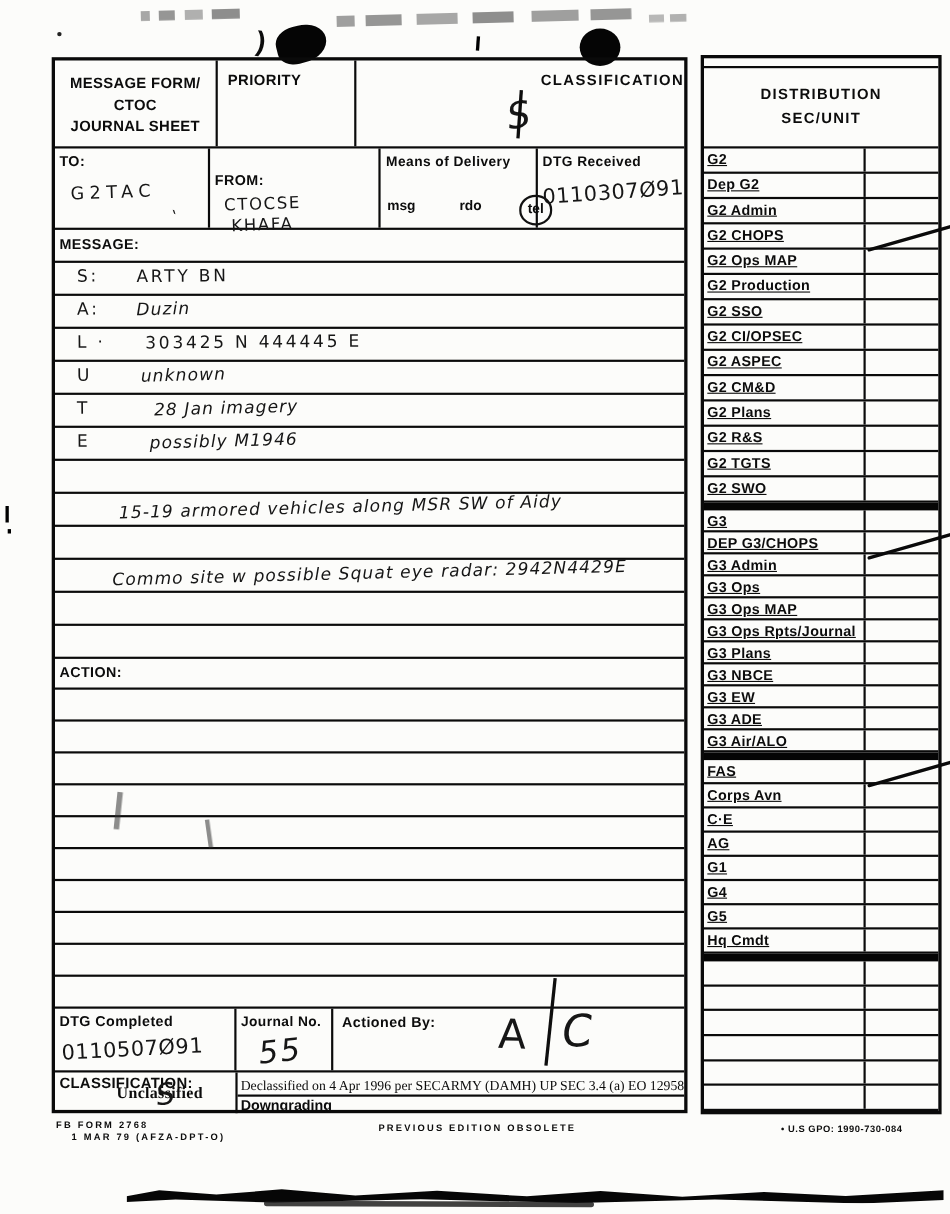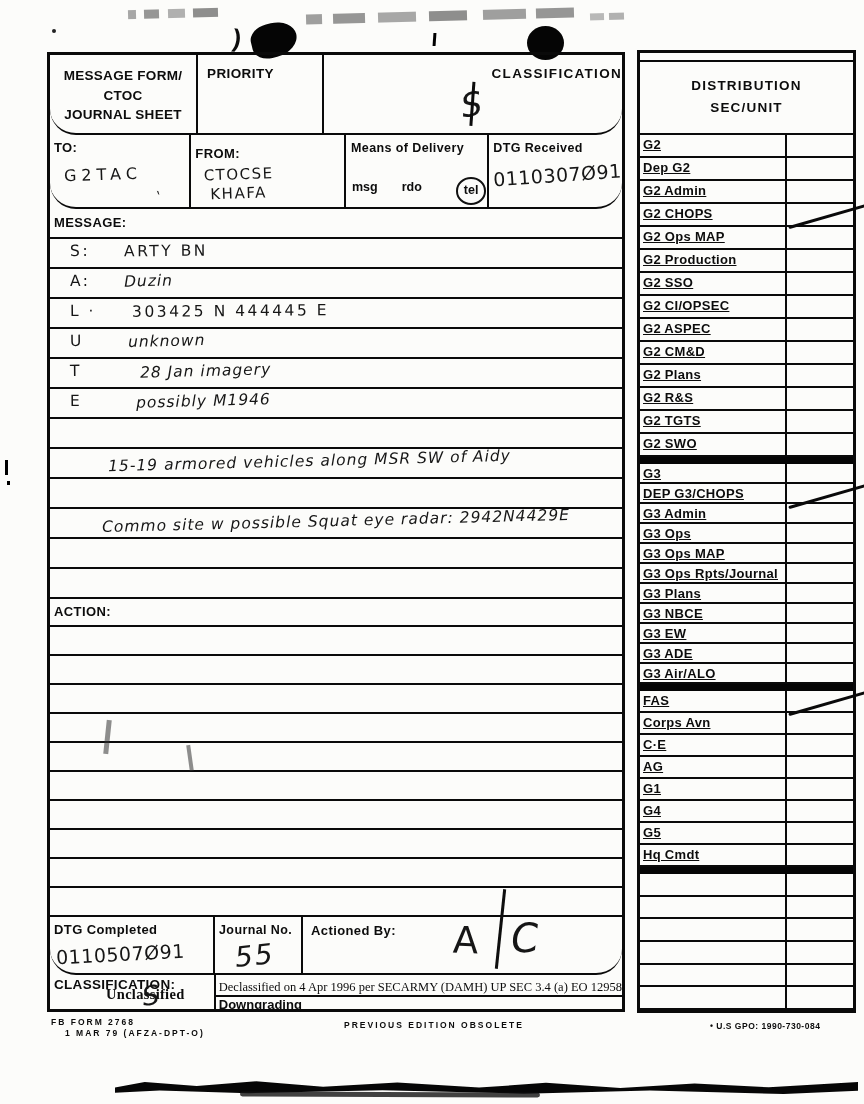--- a/index.html
+++ b/index.html
@@ -24,48 +24,48 @@
   .punch-left { left:251px; top:23px; width:46px; height:34px; border-radius:46% 54% 58% 42%; transform:rotate(-14deg); }
   .punch-right { left:527px; top:26px; width:37px; height:34px; border-radius:50%; }
   .paren-mark { left:233px; top:24px; font-size:25px; font-weight:bold; transform:rotate(8deg); }
   .tick-mark { left:433px; top:33px; width:3px; height:13px; background:#000; transform:rotate(4deg); }
   .dot-mark { left:52px; top:29px; width:4px; height:4px; background:#222; border-radius:50%; }
   .edge-bar { left:5px; top:460px; width:3px; height:15px; background:#000; }
   .edge-dot { left:7px; top:481px; width:3px; height:4px; background:#000; }
 
   
   .main-form { left:47px; top:52px; width:578px; height:960px; border:3px solid #0a0a0a; background:transparent; }
-  .row { display:flex; border-bottom:2.5px solid #0a0a0a;border-radius:26px; }
+  .row { display:flex; border-bottom:2.5px solid #0a0a0a; }
   .cell { position:relative; }
   .br { border-right:2.5px solid #0a0a0a; }
   .lbl { font-weight:bold; font-size:13px; letter-spacing:.4px; }
 
   .header-row { height:80px; }
   .title-cell { width:148px; text-align:center; padding-top:11px; }
   .title-line { font-weight:bold; font-size:13.5px; line-height:1.45; letter-spacing:.3px; }
   .priority-cell { width:126px; padding:9px 0 0 9px; }
   .classif-cell { flex:1; text-align:right; padding-top:9px; }
   .classif-s { position:absolute; left:46%; top:30px; font-size:33px; font-style:italic;
     font-family:"DejaVu Sans",sans-serif; transform:rotate(-9deg); }
   .classif-s::after { content:""; position:absolute; left:46%; top:-3px; width:2.5px; height:44px;
     background:#0c0c0c; transform:rotate(13deg); }
 
   .row2 { height:74px; }
   .to-cell { width:148px; padding:3px 0 0 4px; }
-  .from-cell { width:162px; padding:9px 0 0 4px; }
+  .from-cell { width:162px; padding:20px 0 0 4px; }
   .means-cell { width:150px; padding:3px 0 0 5px; }
   .dtgr-cell { flex:1; padding:3px 0 0 4px; }
 
   .hand { font-family:"DejaVu Sans", sans-serif; color:#161616; }
   .hand-to { font-size:16px; letter-spacing:5px; margin:9px 0 0 10px; transform:rotate(-2deg); display:inline-block; }
   .hand-from { font-size:15px; letter-spacing:1.5px; line-height:1.25; margin:2px 0 0 9px; transform:rotate(-2deg); }
   .to-apostrophe { position:absolute; left:103px; top:54px; font-size:16px; transform:rotate(20deg); }
   .means-opts { position:absolute; left:6px; right:4px; bottom:6px; display:flex; align-items:center; }
   .means-opt { font-weight:bold; font-size:12.5px; }
-  .opt-msg { margin-right:24px;text-align:right; }
+  .opt-msg { margin-right:40px;text-align:right; }
   .opt-rdo { margin-right:34px; }
   .tel-circle { border:2.5px solid #111; border-radius:50%; padding:4px 6px 6px 6px; position:relative; top:4px; }
   .hand-dtgr { font-size:19px; letter-spacing:.5px; margin:8px 0 0 0px; transform:rotate(-4deg); display:inline-block; white-space:nowrap; }
 
   .section-label-row { height:30px; border-bottom:2.5px solid #0a0a0a; padding:4px 0 0 4px; }
   .msg-row { height:30px; border-bottom:2.5px solid #0a0a0a; position:relative; }
   .action-label-row { height:28px; border-bottom:2.5px solid #0a0a0a; padding:3px 0 0 4px; }
   .action-row { height:29px; border-bottom:2.5px solid #0a0a0a; position:relative; }
   .m-lab { position:absolute; left:20px; top:3px; font-size:16px; letter-spacing:2px; }
   .m-txt { position:absolute; left:74px; top:3px; white-space:nowrap; }

